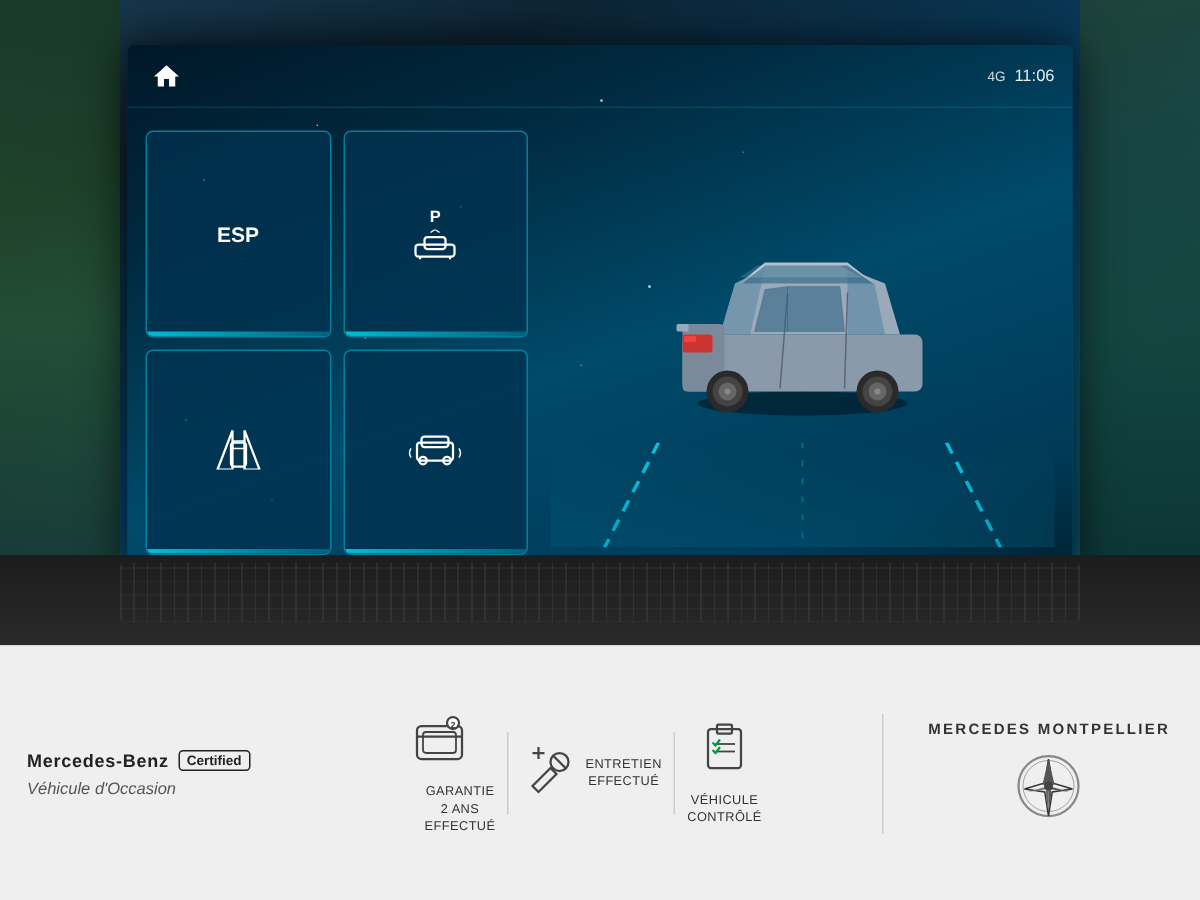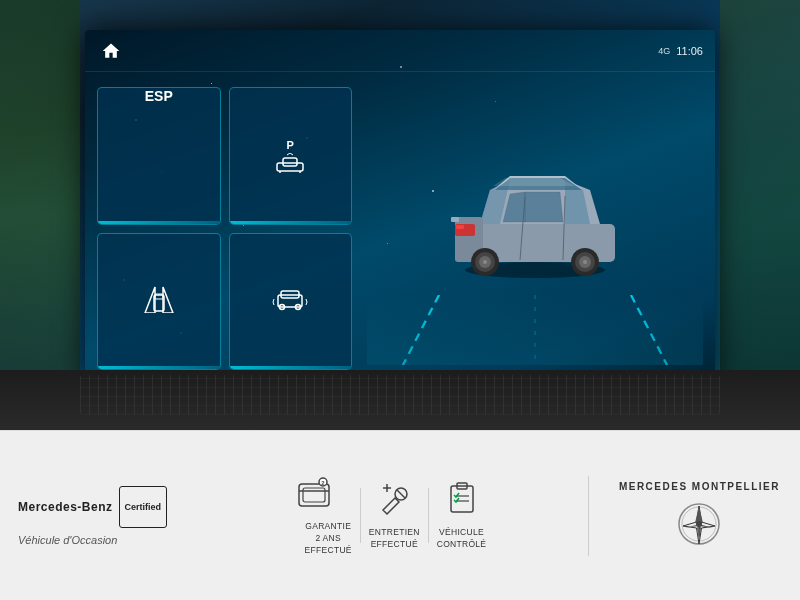--- a/index.html
+++ b/index.html
@@ -81,21 +81,21 @@
         <div style="margin-left:auto;display:flex;align-items:center;gap:6px;">
           <span style="font-size:9px;color:rgba(255,255,255,0.8);">4G</span>
           <span style="font-size:11px;color:rgba(255,255,255,0.9);font-weight:400;">11:06</span>
         </div>
       </div>
 
       <div style="display:flex;padding:15px 12px;gap:15px;height:calc(100% - 42px);">
 
         <div style="width:255px;display:grid;grid-template-columns:1fr 1fr;grid-template-rows:1fr 1fr;gap:8px;">
 
-          <div style="background:rgba(0,50,80,0.8);border:1px solid rgba(0,180,210,0.6);border-radius:5px;display:flex;flex-direction:column;align-items:center;cursor:pointer;position:relative;overflow:hidden;min-height:75px;">
+          <div style="background:rgba(0,50,80,0.8);border:1px solid rgba(0,180,210,0.6);border-radius:5px;display:flex;flex-direction:column;align-items:center;justify-content:center;cursor:pointer;position:relative;overflow:hidden;min-height:75px;">
             <div style="position:absolute;bottom:0;left:0;right:0;height:3px;background:linear-gradient(90deg,#00bcd4,#006080);"></div>
             <span style="font-size:14px;font-weight:bold;color:white;">ESP</span>
           </div>
 
           <div style="background:rgba(0,50,80,0.8);border:1px solid rgba(0,180,210,0.6);border-radius:5px;display:flex;flex-direction:column;align-items:center;justify-content:center;cursor:pointer;position:relative;overflow:hidden;min-height:75px;">
             <div style="position:absolute;bottom:0;left:0;right:0;height:3px;background:linear-gradient(90deg,#00bcd4,#006080);"></div>
 
             <div style="display:flex;flex-direction:column;align-items:center;gap:2px;">
               <div style="font-size:11px;color:white;font-weight:bold;">P</div>
               <svg width="30" height="20" viewBox="0 0 30 20">
@@ -207,21 +207,21 @@
 
       <div style="position:absolute;top:5px;left:80px;right:80px;height:40px;background:repeating-linear-gradient(90deg,rgba(70,70,70,0.4) 0px,rgba(70,70,70,0.4) 1px,transparent 1px,transparent 9px),repeating-linear-gradient(0deg,rgba(70,70,70,0.2) 0px,rgba(70,70,70,0.2) 1px,transparent 1px,transparent 9px);border-radius:3px;"></div>
     </div>
   </div>
 
   <div style="position:absolute;bottom:0;left:0;right:0;height:170px;background:#efefef;display:flex;align-items:center;border-top:1px solid #ddd;">
 
     <div style="padding:15px 18px;min-width:185px;display:flex;flex-direction:column;gap:6px;">
       <div style="display:flex;align-items:center;gap:6px;">
         <span style="font-size:12px;color:#222;font-weight:600;letter-spacing:0.5px;">Mercedes-Benz</span>
-        <span style="border:1.5px solid #222;border-radius:3px;padding:15px 5px;font-size:9px;font-weight:bold;color:#222;">Certified</span>
+        <span style="border:1.5px solid #222;border-radius:3px;padding:1px 5px;font-size:9px;font-weight:bold;color:#222;">Certified</span>
       </div>
       <div style="font-size:11px;color:#555;font-style:italic;">Véhicule d'Occasion</div>
     </div>
 
     <div style="flex:1;display:flex;align-items:center;justify-content:center;gap:8px;">
 
       <div style="display:flex;flex-direction:column;align-items:center;gap:5px;text-align:center;">
         <div>
           <svg width="38" height="38" viewBox="0 0 38 38">
             <rect x="4" y="10" width="30" height="22" rx="3" fill="none" stroke="#444" stroke-width="1.5"></rect>
@@ -233,21 +233,21 @@
         </div>
         <div style="font-size:8.5px;color:#333;text-transform:uppercase;line-height:1.4;letter-spacing:0.3px;margin-left:28px;">
           <span>GARANTIE</span><br>
           <span>2 ANS</span><br>
           <span>EFFECTUÉ</span>
         </div>
       </div>
 
       <div style="width:1px;height:55px;background:#ccc;"></div>
 
-      <div style="display:flex;flex-direction:column;align-items:center;gap:5px;text-align:center;">
+      <div style="display:flex;flex-direction:row;align-items:center;gap:5px;text-align:center;">
         <div>
           <svg width="38" height="38" viewBox="0 0 38 38">
 
             <path d="M8 30 L20 18 L24 22 L12 34 Z" fill="none" stroke="#444" stroke-width="1.5"></path>
             <circle cx="26" cy="14" r="6" fill="none" stroke="#444" stroke-width="1.5"></circle>
             <line x1="22" y1="10" x2="30" y2="18" stroke="#444" stroke-width="1.5"></line>
             <line x1="8" y1="8" x2="16" y2="8" stroke="#444" stroke-width="1.5"></line>
             <line x1="12" y1="4" x2="12" y2="12" stroke="#444" stroke-width="1.5"></line>
           </svg>
         </div>

